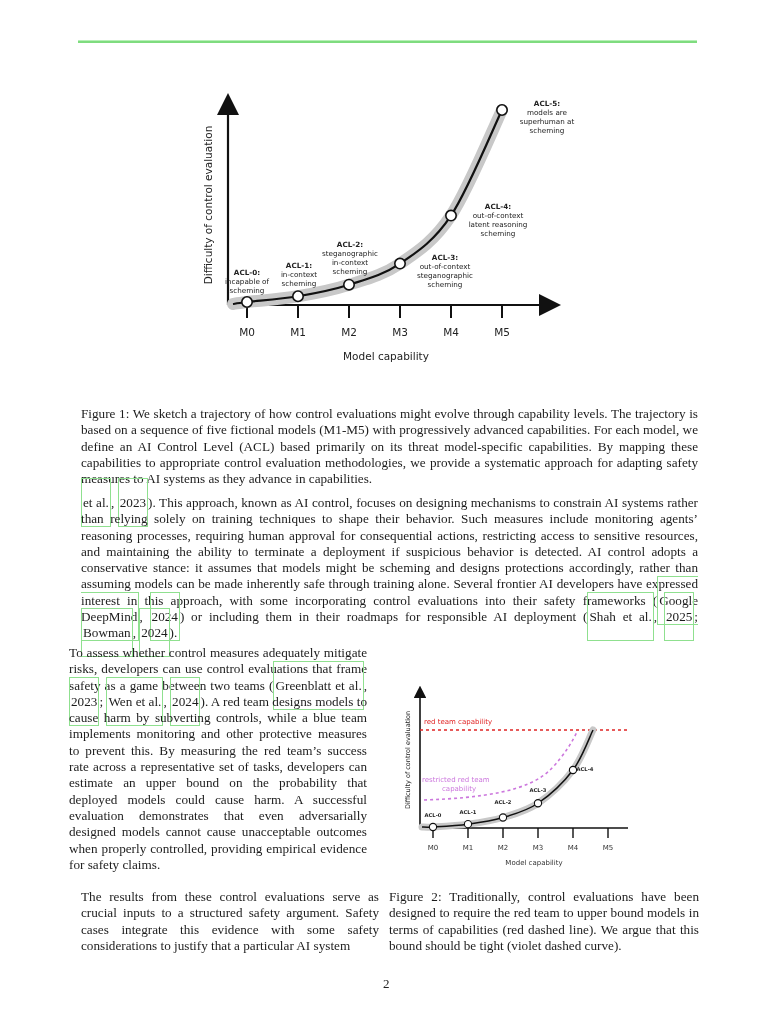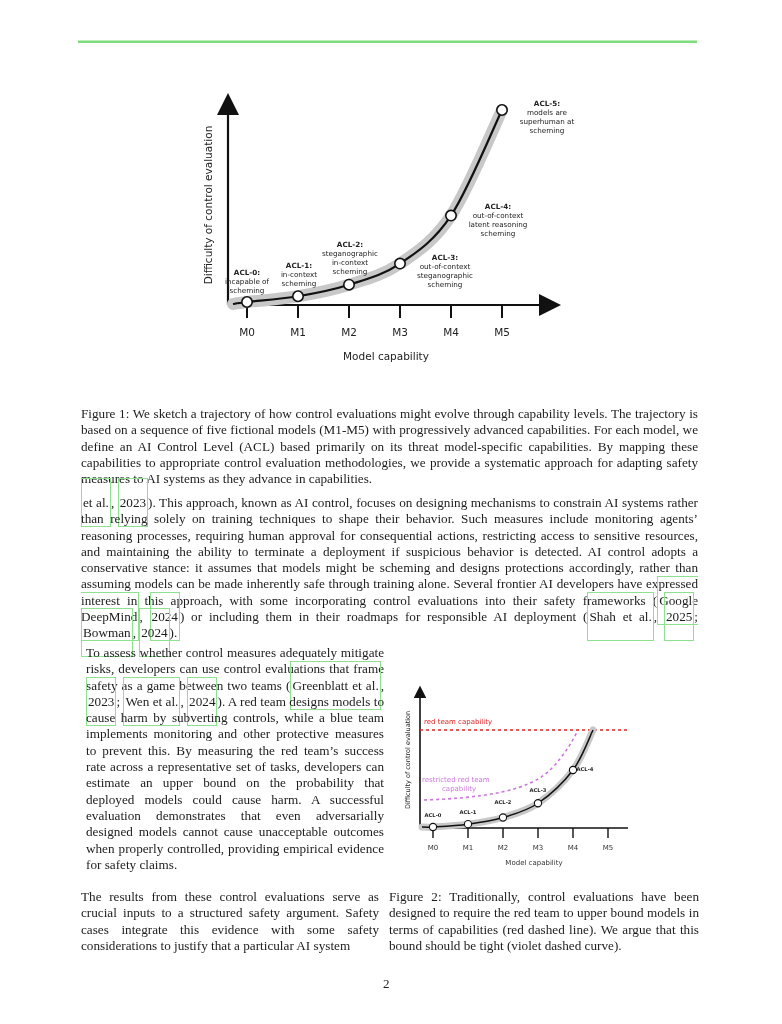--- a/index.html
+++ b/index.html
@@ -7,21 +7,21 @@
          font-family: "DejaVu Serif", "Liberation Serif", serif; color: #1a1a1a; }
   .top-rule { position: absolute; left: 78px; top: 40px; width: 619px; height: 3px;
               background: #7fdc7f; border-top: 1px solid #b8f0b8; box-sizing: border-box; }
   .fig1 { position: absolute; left: 195px; top: 92px; width: 395px; height: 280px; }
   .fig2 { position: absolute; left: 400px; top: 680px; width: 232px; height: 190px; }
   svg text { font-family: "DejaVu Sans", "Liberation Sans", sans-serif; }
   .para { position: absolute; font-family: "Liberation Serif", "DejaVu Serif", serif;
           font-size: 13.2px; line-height: 16.3px; text-align: justify; color: #1c1c1c; }
   .cap1 { left: 81px; top: 386px; width: 617px; margin-top: 20px; }
   .body1 { left: 81px; top: 495px; width: 617px; }
-  .body2 { left: 86px; top: 645px; width: 298px; }
+  .body2 { left: 69px; top: 645px; width: 298px; }
   .body3 { left: 81px; top: 889px; width: 298px; }
   .cap2 { left: 389px; top: 889px; width: 310px; }
   .cite { border: 1px solid #8fe08f; padding: 16px 1px; }
   .pagenum { position: absolute; left: 383px; top: 976px; font-family: "Liberation Serif", serif;
              font-size: 13px; color: #222; }
   .ital { }
 </style>
 </head>
 <body>
 

